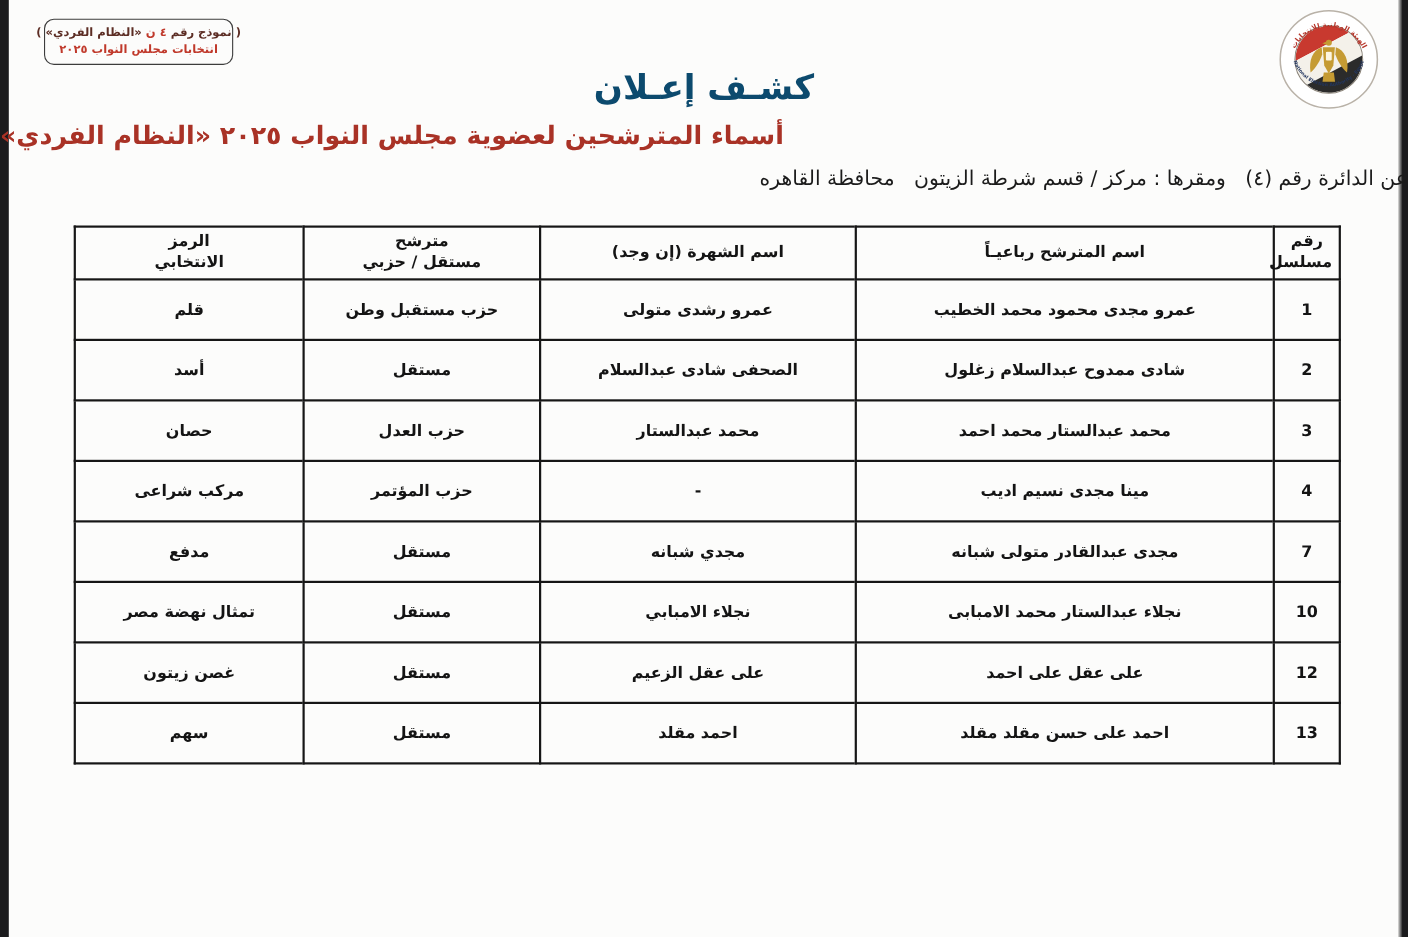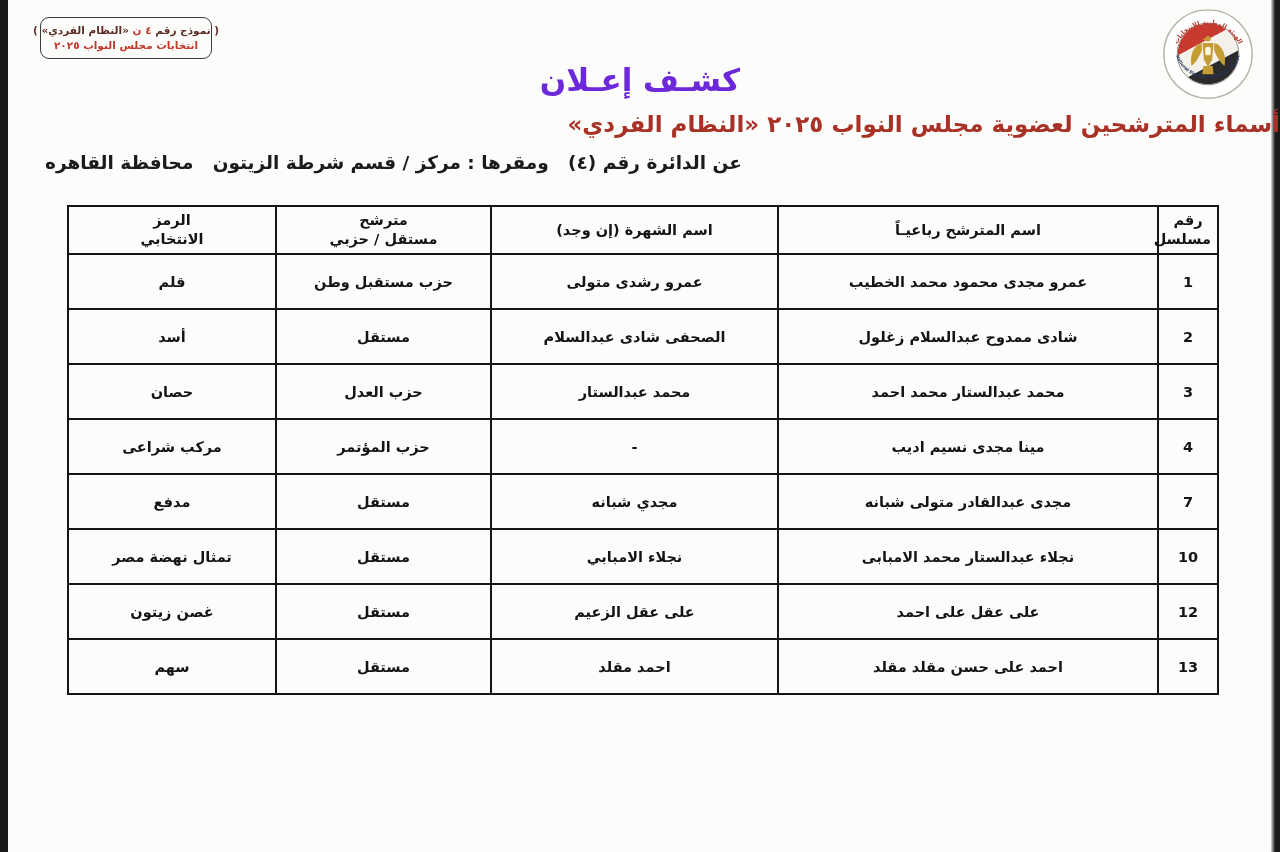--- a/index.html
+++ b/index.html
@@ -25,29 +25,29 @@
   .form-line .dark{ color:#5c2d24; }
   .form-line .red{ color:#c0392b; }
   .form-line2{ color:#c0392b; }
 
   
   .seal{ position:absolute; top:8px; right:26px; width:92px; height:92px; }
 
   
   .title{
     position:absolute; top:62px; left:0; right:0; text-align:center;
-    font-size:31px; font-weight:bold; color:#6d28d9; direction:rtl;
+    font-size:31px; font-weight:bold; color:#0c4a6e; direction:rtl;
   }
   .subtitle{
-    position:absolute; top:111px; left:0; right:0; text-align:right;
-    font-size:23px; font-weight:bold; color:#a93226; direction:rtl;padding-left:9px;
+    position:absolute; top:111px; left:0; right:0; text-align:left;
+    font-size:23px; font-weight:bold; color:#a93226; direction:rtl;
   }
   .district{
-    position:absolute; top:152px; left:0; right:0; text-align:left;
-    font-size:18.5px; font-weight:bold; color:#1b1b1b; direction:rtl; white-space:pre;padding-left:45px;
+    position:absolute; top:152px; left:0; right:0; text-align:right;
+    font-size:18.5px; font-weight:normal; color:#1b1b1b; direction:rtl; white-space:pre;padding-left:45px;
   }
 
   
   table.roster{
     position:absolute; left:67px; top:205px; width:1150px;
     border-collapse:collapse; direction:rtl; table-layout:fixed;
   }
   table.roster th, table.roster td{
     border:2px solid #161616; text-align:center; vertical-align:middle;
     font-weight:bold; color:#141414; padding:2px 6px;

